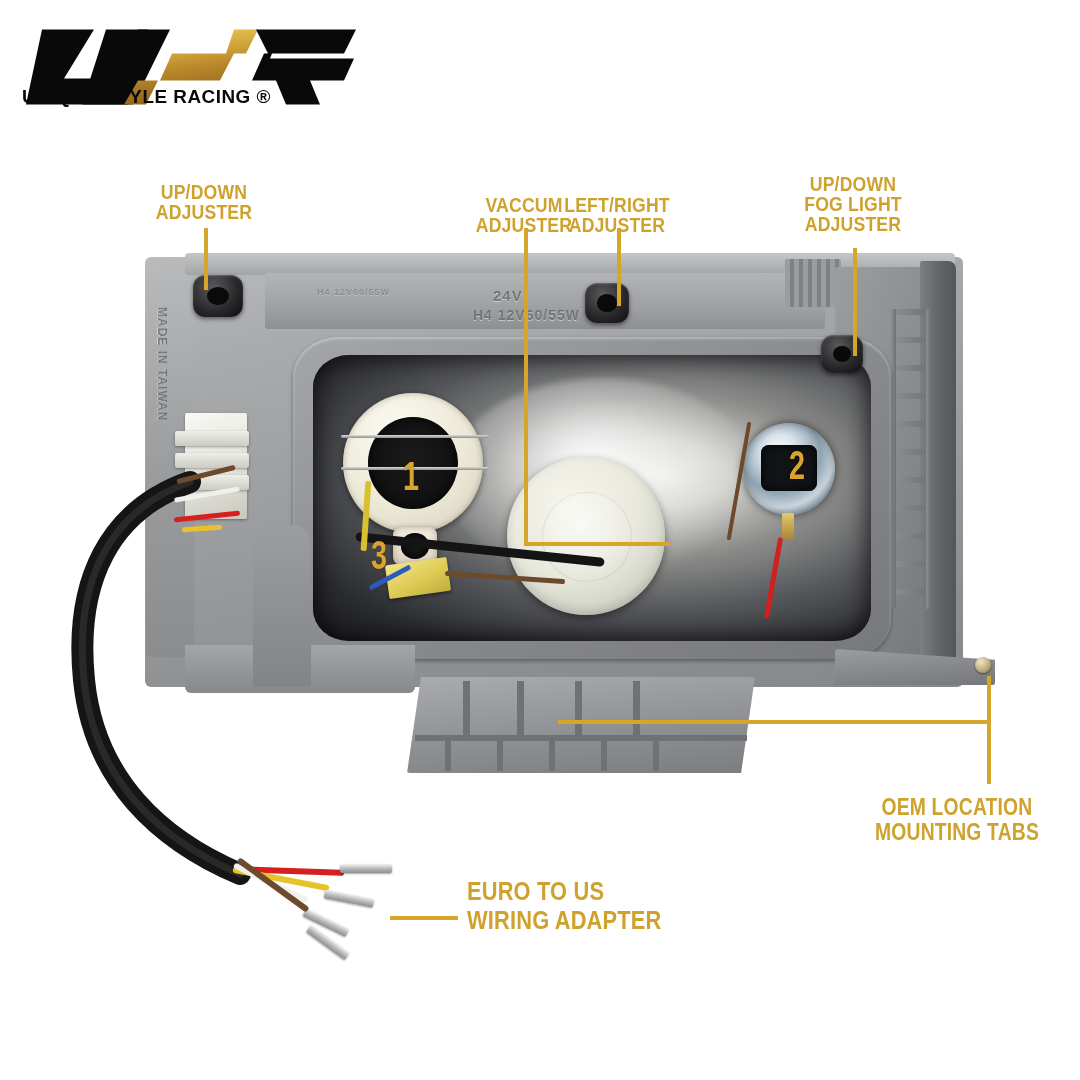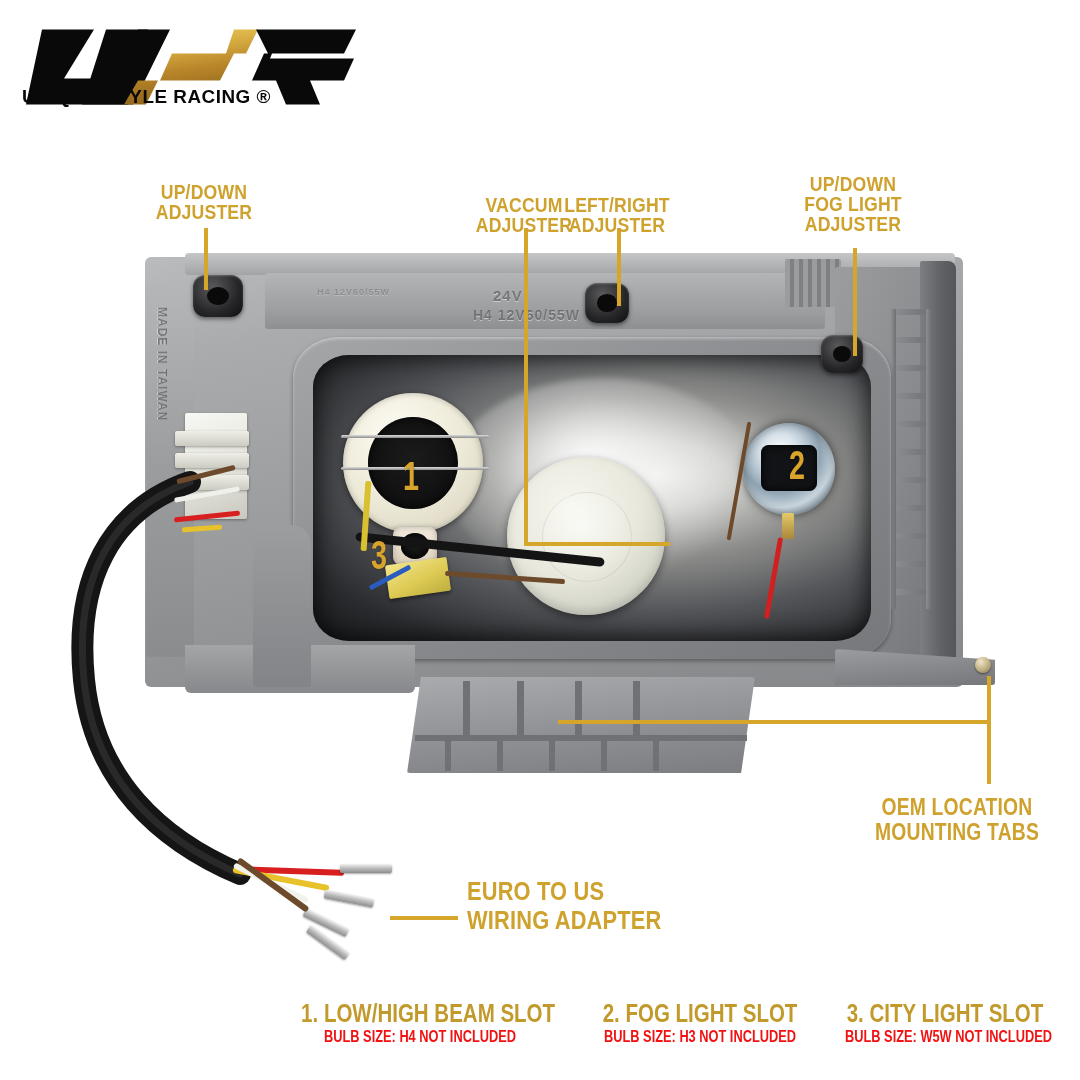--- a/index.html
+++ b/index.html
@@ -372,31 +372,14 @@
 
   <div class="callout left" style="left:467px;top:877px;width:320px;font-size:26px;line-height:29px;">
     <span>EURO TO US</span>
     <span>WIRING ADAPTER</span>
   </div>
 
   <div class="marker" style="left:400px;top:456px;">1</div>
   <div class="marker" style="left:786px;top:445px;">2</div>
   <div class="marker" style="left:368px;top:535px;">3</div>
 
-  <div class="legend">
-
-    <div class="legend-item" style="left:275px;top:0;width:290px;">
-      <div class="legend-title">1. LOW/HIGH BEAM SLOT</div>
-      <div class="legend-sub">BULB SIZE: H4 NOT INCLUDED</div>
-    </div>
-
-    <div class="legend-item" style="left:575px;top:0;width:250px;">
-      <div class="legend-title">2. FOG LIGHT SLOT</div>
-      <div class="legend-sub">BULB SIZE: H3 NOT INCLUDED</div>
-    </div>
-
-    <div class="legend-item" style="left:820px;top:0;width:250px;">
-      <div class="legend-title">3. CITY LIGHT SLOT</div>
-      <div class="legend-sub">BULB SIZE: W5W NOT INCLUDED</div>
-    </div>
-  </div>
 
 </div>
 
 </body></html>

